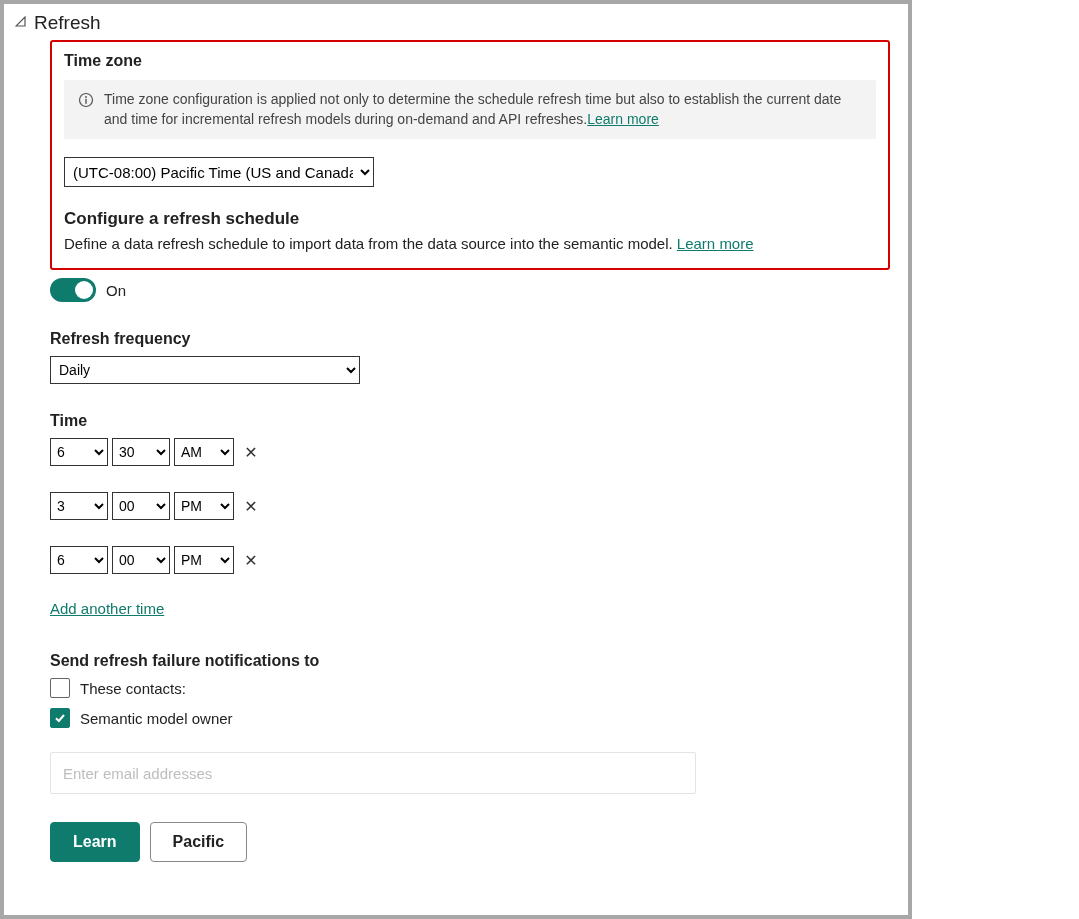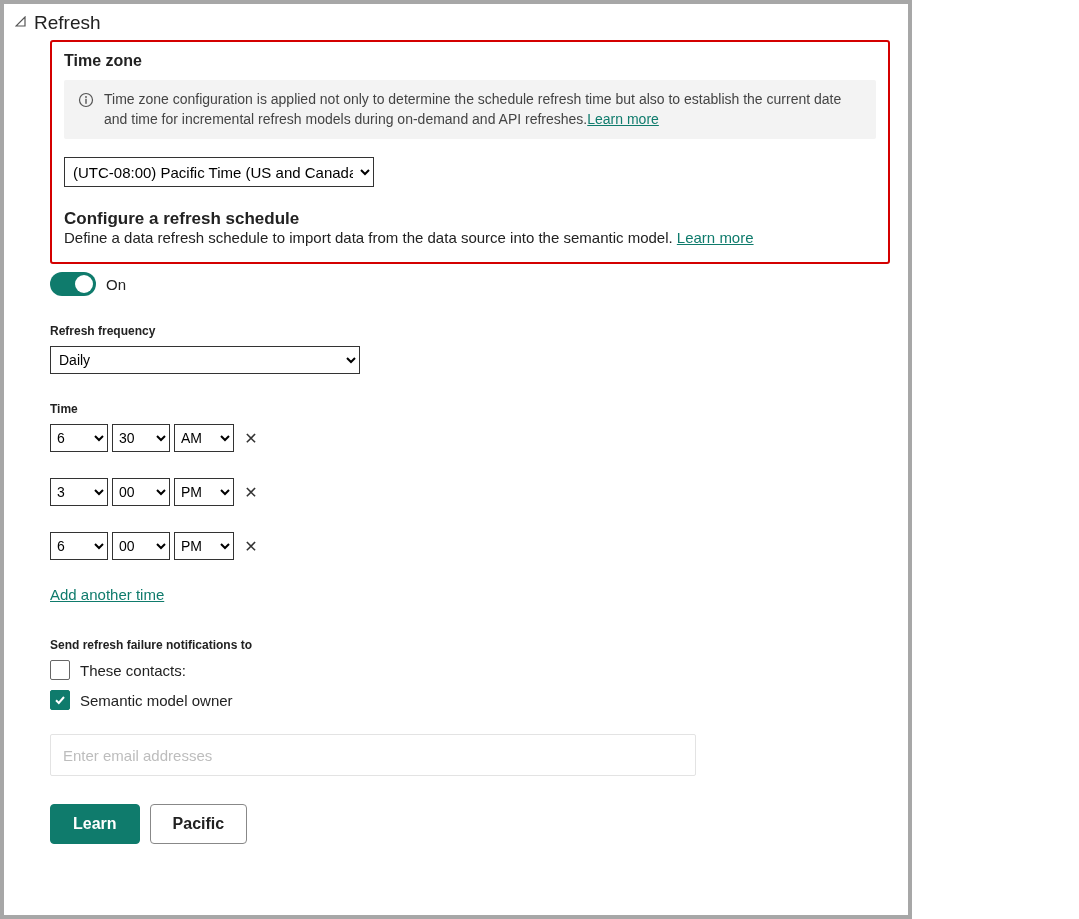--- a/index.html
+++ b/index.html
@@ -92,20 +92,21 @@
     height: 28px;
     font-size: 14px;
     border: 1px solid #333;
     background: #fff;
     padding: 2px 2px;
   }
   .sub-heading {
     font-size: 17px;
     font-weight: 600;
     margin-top: 22px;
+    margin-bottom: 6px;
   }
   .desc {
     font-size: 15px;
     color: #222;
     margin-bottom: 0;
   }
   
   .toggle-row {
     display: flex;
     align-items: center;
@@ -127,21 +128,21 @@
     top: 3px;
     width: 18px;
     height: 18px;
     border-radius: 50%;
     background: #fff;
   }
   .toggle-label {
     font-size: 15px;
   }
   .label-bold {
-    font-size: 12px;
+    font-size: 16px;
     font-weight: 600;
     margin-bottom: 8px;
   }
   .block {
     margin-bottom: 28px;
   }
   .time-row {
     display: flex;
     align-items: center;
     gap: 4px;

